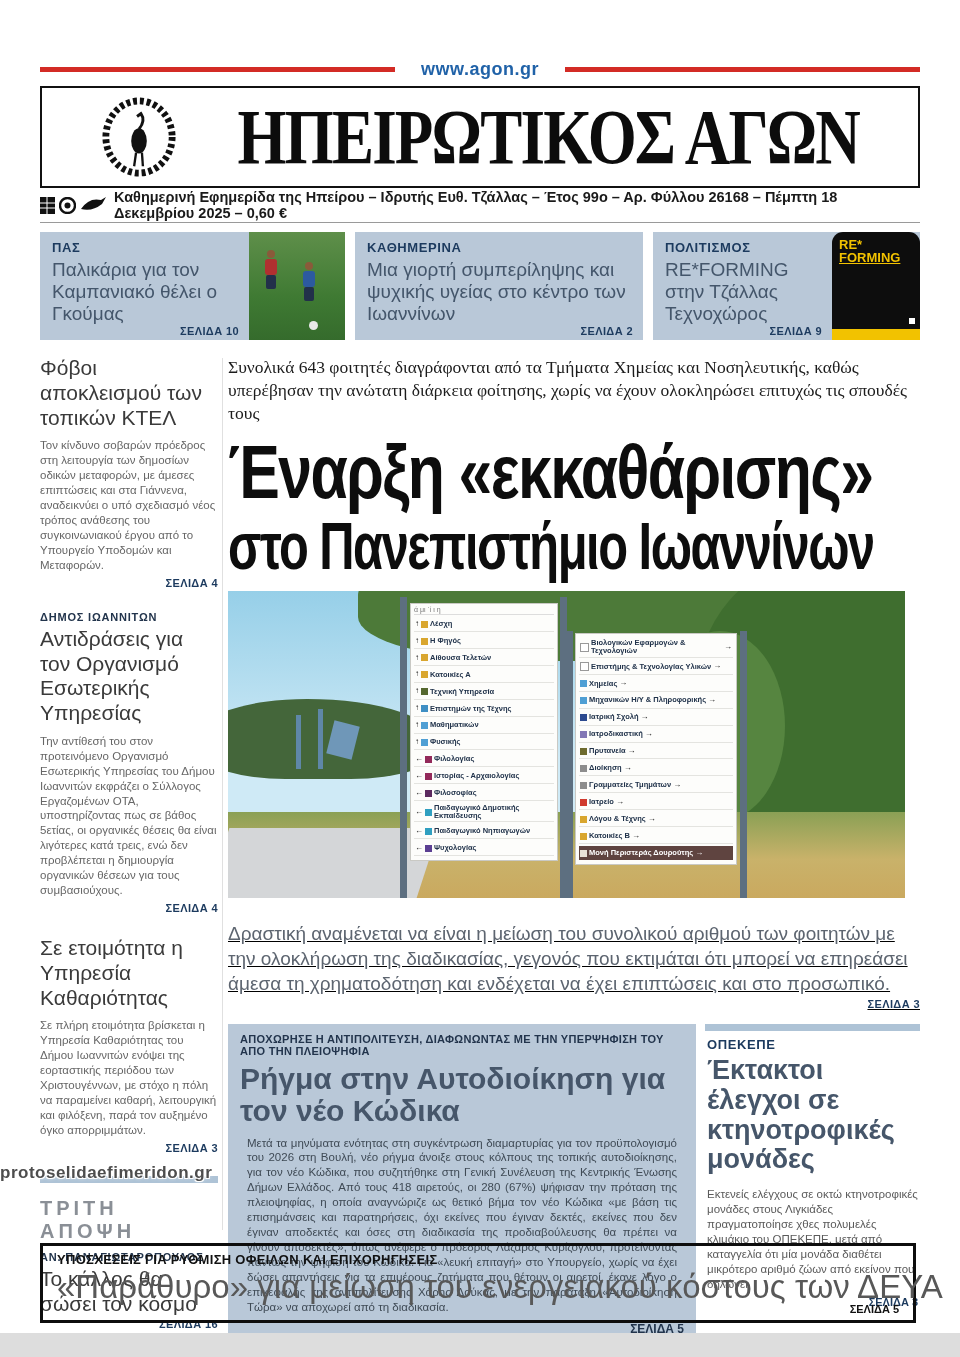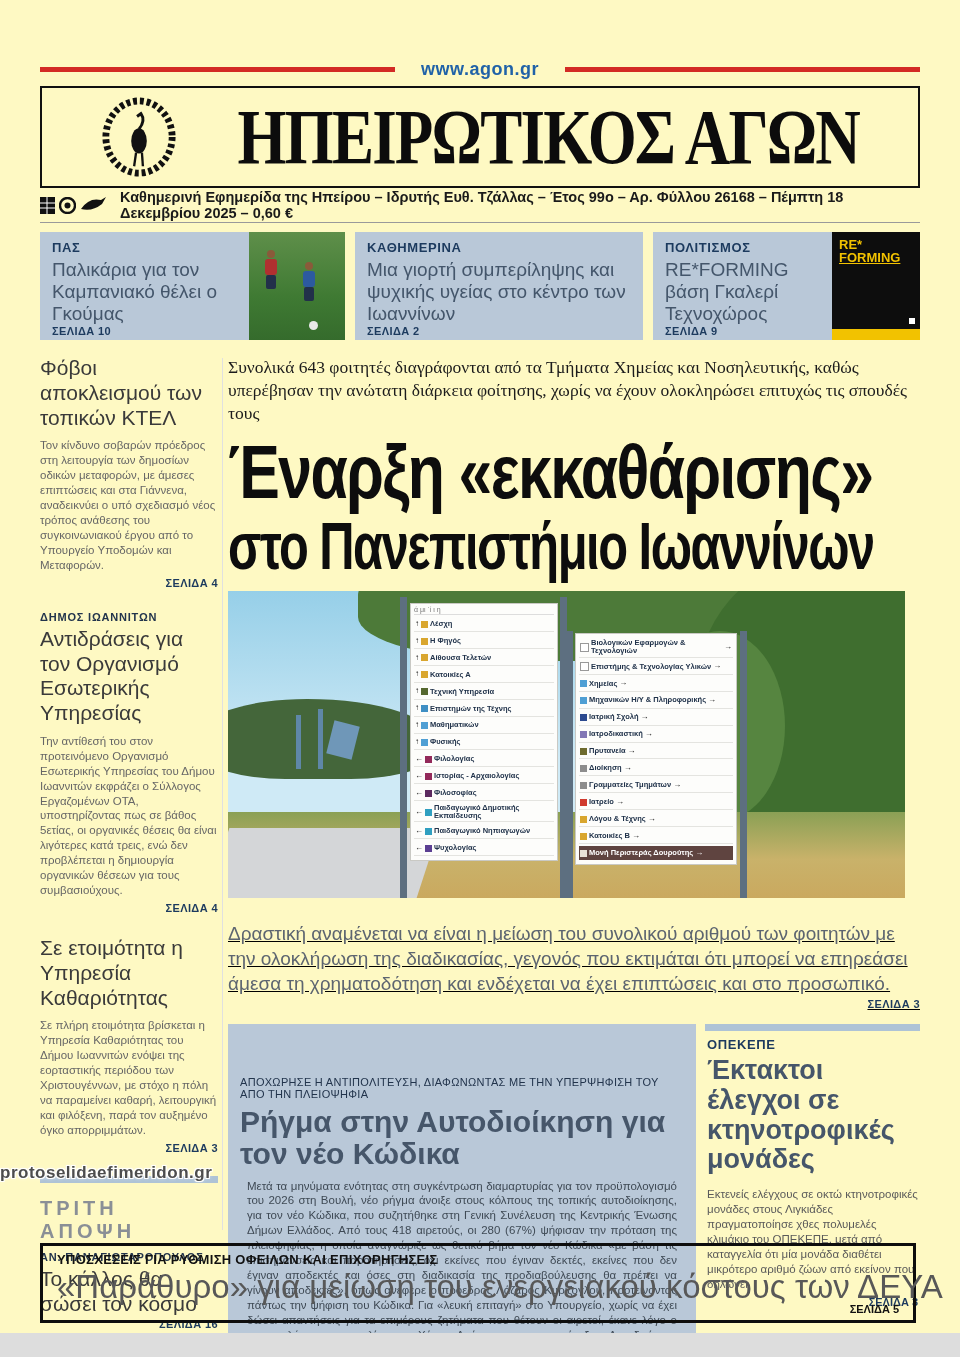--- a/index.html
+++ b/index.html
@@ -1,54 +1,54 @@
 <!DOCTYPE html>
 <html lang="el"><head>
 <meta charset="utf-8">
 <style>
   html,body{margin:0;padding:0;background:#cfcfcf;}
-  .page{position:relative;width:960px;height:1357px;background:#fef9c3;
+  .page{position:relative;width:960px;height:1357px;background:#ffffff;
         font-family:"Liberation Sans",sans-serif;overflow:hidden;margin:0 auto;}
 
   
   .topbar{position:absolute;left:40px;top:58px;width:880px;height:22px;
           display:flex;align-items:center;}
   .topbar .rule{flex:1;height:5px;background:#d32b25;}
   .topbar .url{padding:0 26px;font-weight:bold;font-size:18px;color:#2062a8;letter-spacing:.5px;}
 
   
   .masthead{position:absolute;left:40px;top:86px;width:876px;height:98px;
             border:2px solid #111;display:flex;align-items:center;}
   .logo{width:78px;height:80px;margin-left:58px;flex:0 0 auto;}
   .mast-title-wrap{flex:1;display:flex;justify-content:center;align-items:center;overflow:hidden;}
   .mast-title{font-family:"Liberation Serif",serif;font-weight:bold;font-size:70px;color:#0c0c0c;
               white-space:nowrap;transform:scaleX(.9) scaleY(1.12);letter-spacing:-2px;}
 
   
   .dateline{position:absolute;left:40px;top:192px;width:880px;height:26px;
-            display:flex;align-items:center;gap:6px;}
+            display:flex;align-items:center;gap:0;}
   .dl-icons{display:flex;align-items:center;gap:4px;}
   .dl-text{font-weight:bold;font-size:14.5px;color:#1a1a1a;margin-left:8px;}
   .dl-underline{position:absolute;left:40px;top:222px;width:880px;height:1px;background:#9a9a9a;}
 
   
   .teasers{position:absolute;left:40px;top:232px;width:880px;height:108px;display:flex;gap:10px;}
   .teaser{background:#b9c8d8;display:flex;overflow:hidden;}
   .teaser .txt{padding:8px 10px 6px 12px;display:flex;flex-direction:column;flex:1;}
   .kicker{font-size:13px;font-weight:bold;color:#1c3a5e;letter-spacing:.6px;}
   .t-title{font-size:19px;color:#44566b;line-height:1.15;margin-top:4px;}
-  .pagelbl{font-size:11px;font-weight:bold;color:#1c3a5e;margin-top:auto;letter-spacing:.4px;}
+  .pagelbl{font-size:11px;font-weight:bold;color:#1c3a5e;text-align:right;margin-top:auto;letter-spacing:.4px;}
   .t1{width:305px;}.t2{width:288px;}.t3{flex:1;}
   .t-photo{width:96px;flex:0 0 auto;position:relative;background:linear-gradient(#5f8f4a,#3f7a33 60%,#356b2c);}
   .player{position:absolute;width:16px;}
   .player .head{width:8px;height:8px;border-radius:50%;background:#8a5a3a;margin:0 auto;}
   .player .torso{width:12px;height:16px;margin:1px auto 0;border-radius:3px;}
   .player .legs{width:10px;height:14px;margin:0 auto;border-radius:2px;background:#22304a;}
   .poster{width:88px;flex:0 0 auto;background:#0d0d0d;position:relative;color:#f2c200;
-          font-weight:bold;padding:6px 5px 0 7px;box-sizing:border-box;}
+          font-weight:bold;padding:6px 5px 0 7px;box-sizing:border-box;border-radius:11px;}
   .poster .p1{font-size:13px;line-height:1;}
   .poster .p2{font-size:13px;line-height:1.05;text-decoration:underline;}
   .poster .strip{position:absolute;left:0;bottom:0;width:100%;height:11px;background:#f2c200;}
   .poster .dot{position:absolute;right:5px;bottom:16px;width:6px;height:6px;background:#fff;}
 
   
   .v-divider{position:absolute;left:222px;top:358px;width:1px;height:872px;background:#e0e0e0;}
 
   .sidebar{position:absolute;left:40px;top:356px;width:178px;}
   .sb-title{font-size:21px;color:#3a3a3a;line-height:1.18;font-weight:normal;margin:0 0 8px;}
@@ -96,21 +96,21 @@
   .sign-row.dark{background:#5f4440;color:#fff;border-bottom:none;}
   .sign-row.dark .arrow{color:#fff;}
 
   .below-photo{margin-top:24px;text-decoration:underline;}
   .bp-text{font-size:19px;color:#5d6570;line-height:1.3;margin:0;}
   .bp-page{font-size:11px;font-weight:bold;color:#1c3a5e;text-align:right;margin-top:2px;letter-spacing:.4px;}
 
   
   .bottom-row{display:flex;gap:9px;margin-top:14px;}
   .box-left{width:468px;background:#b9c8d8;padding:9px 12px 8px;box-sizing:border-box;}
-  .bl-kicker{font-size:11px;font-weight:normal;color:#22344c;letter-spacing:.3px;margin-top:43px;}
+  .bl-kicker{font-size:11px;font-weight:bold;color:#22344c;letter-spacing:.3px;}
   .bl-title{font-size:30px;color:#46566a;line-height:1.07;margin:6px 0 8px;}
   .bl-body{font-size:11.5px;color:#3f4a55;line-height:1.3;text-align:justify;margin:7px;}
   .bl-page{font-size:12px;font-weight:bold;color:#22344c;text-align:right;margin-top:4px;}
   .box-right{flex:1;display:flex;flex-direction:column;}
   .br-inner{flex:1;padding:6px 2px 4px;}
   .br-title{font-size:27px;color:#46566a;line-height:1.1;margin:4px 0 12px;}
   .br-body{font-size:11.5px;color:#5a5a5a;line-height:1.3;margin:0;}
   .br-page{font-size:11px;font-weight:bold;color:#1c3a5e;text-align:right;margin-top:4px;}
 
   
@@ -192,21 +192,21 @@
       <div class="txt">
         <div class="kicker">ΚΑΘΗΜΕΡΙΝΑ</div>
         <div class="t-title">Μια γιορτή συμπερίληψης και ψυχικής υγείας στο κέντρο των Ιωαννίνων</div>
         <div class="pagelbl">ΣΕΛΙΔΑ 2</div>
       </div>
     </div>
 
     <div class="teaser t3">
       <div class="txt">
         <div class="kicker">ΠΟΛΙΤΙΣΜΟΣ</div>
-        <div class="t-title">RE*FORMING βάση Γκαλερί Τεχνοχώρος</div>
+        <div class="t-title">RE*FORMING στην Τζάλλας Τεχνοχώρος</div>
         <div class="pagelbl">ΣΕΛΙΔΑ 9</div>
       </div>
       <div class="poster">
         <div class="p1">RE*</div>
         <div class="p2">FORMING</div>
         <div class="dot"></div>
         <div class="strip"></div>
       </div>
     </div>
   </div>

